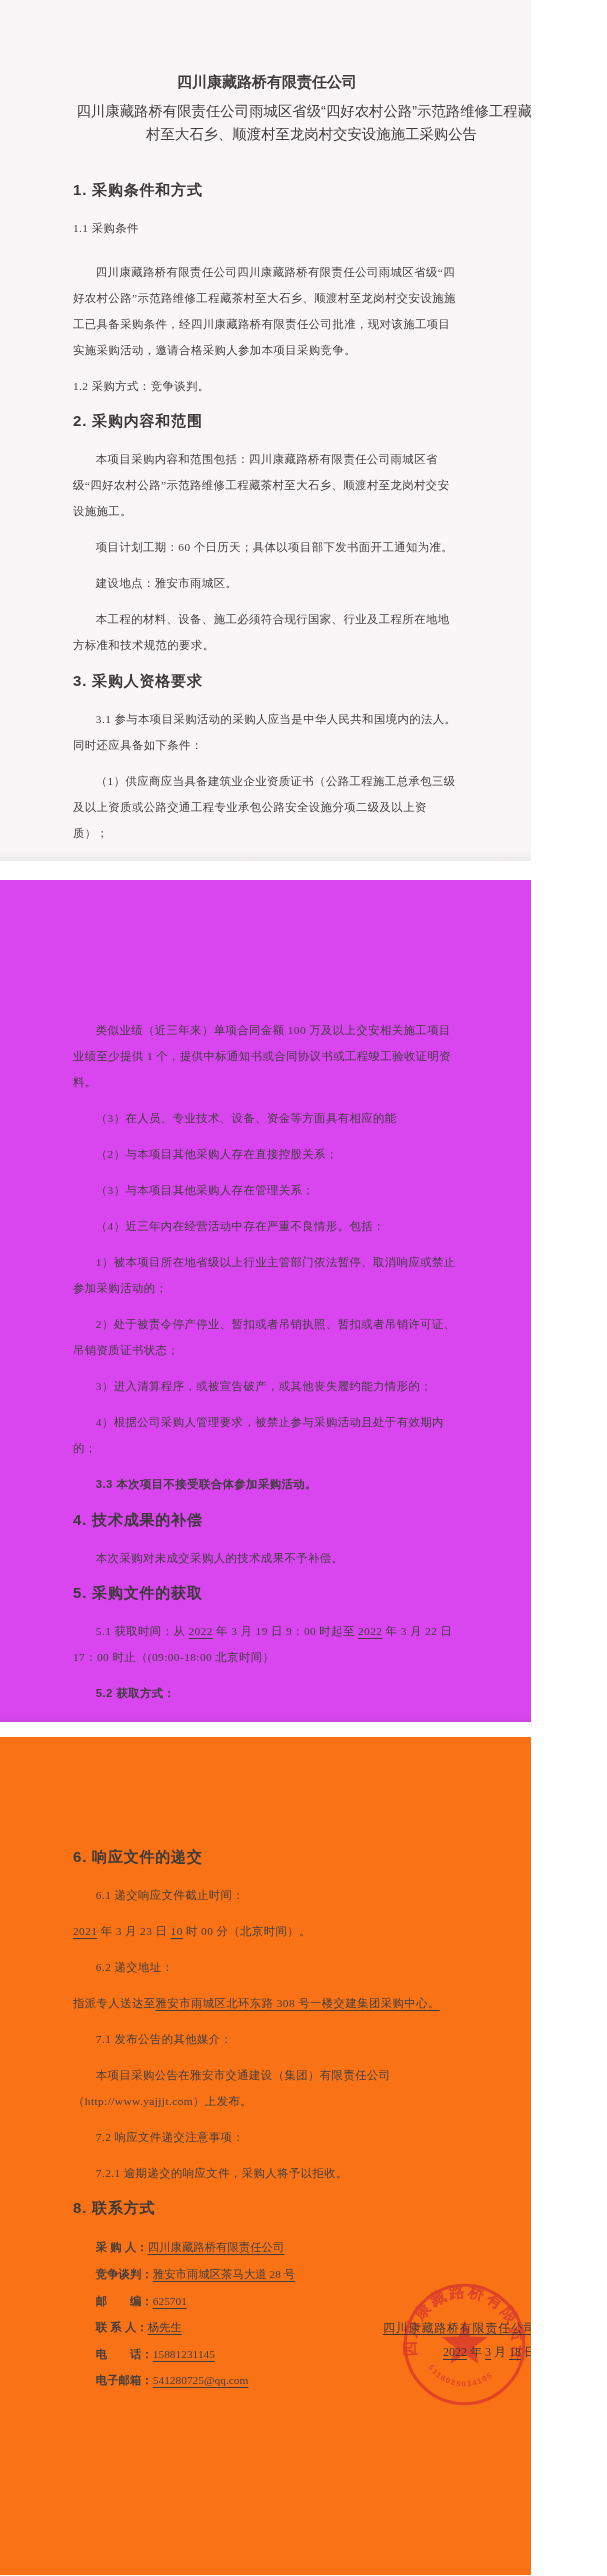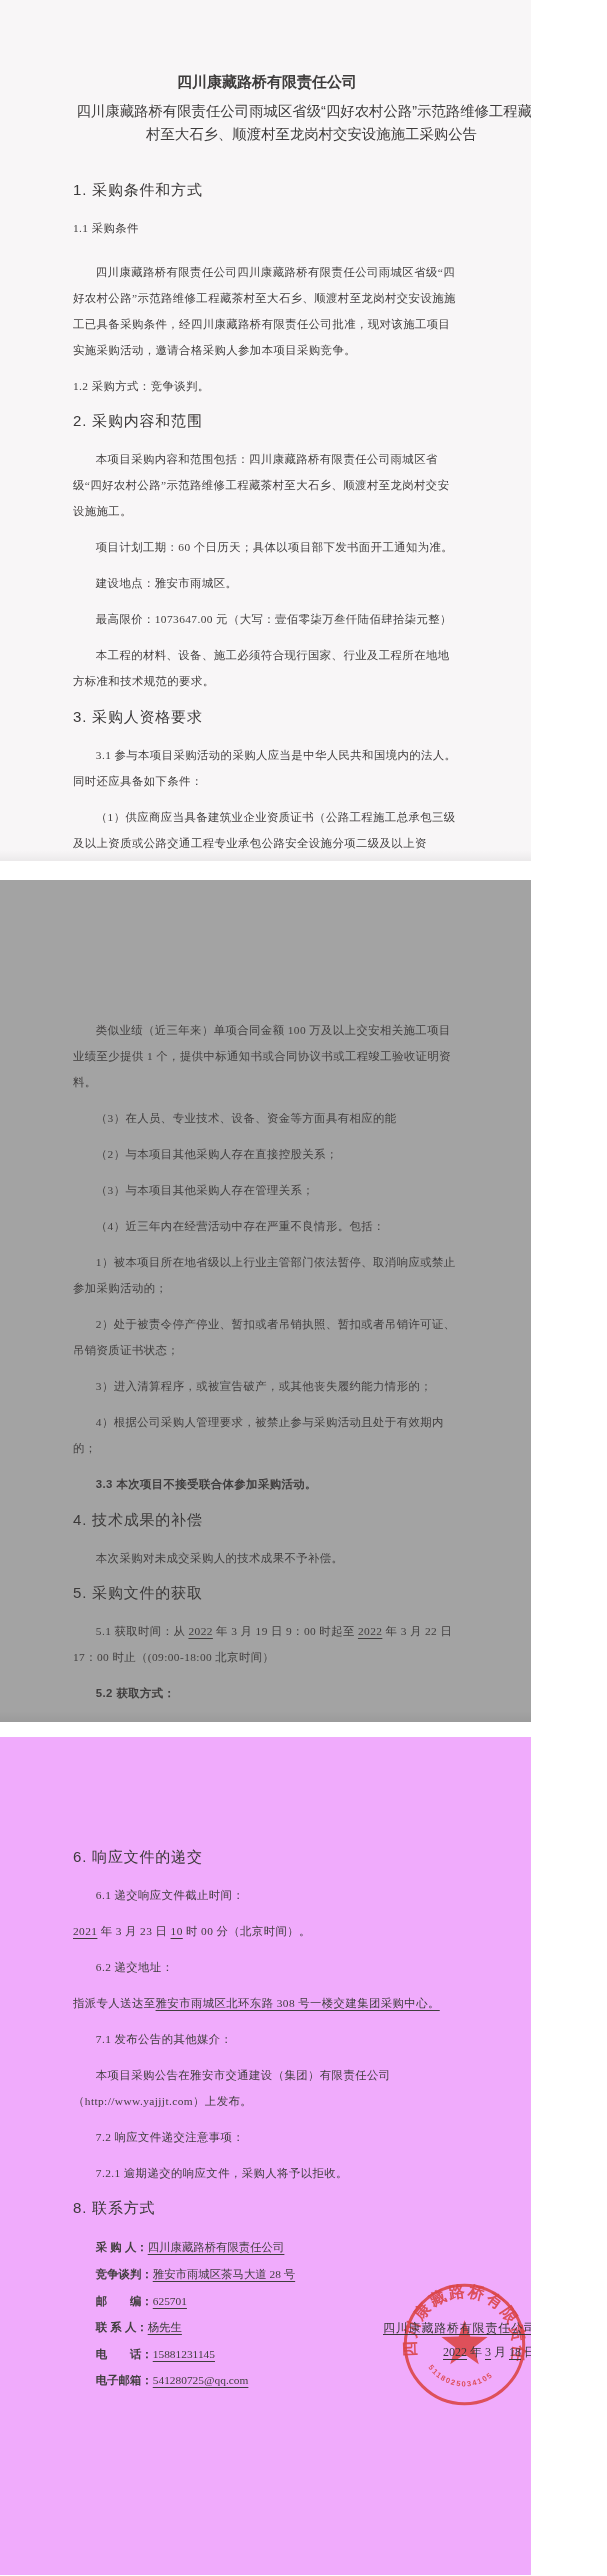--- a/index.html
+++ b/index.html
@@ -10,41 +10,41 @@
     color:#403e3e;
     -webkit-font-smoothing:antialiased;
   }
   .page{
     width:531px;
     box-sizing:border-box;
     overflow:hidden;
     position:relative;
   }
   .page-1{height:861px;background:#f8f6f7;padding:73px 70px 0 73px;}
-  .page-2{height:842px;background:#a3a3a3;padding:64px 70px 0 73px;}
-  .page-3{height:838px;background:#f0abfc;padding:97px 70px 0 73px;}
+  .page-2{height:842px;background:#d946ef;padding:64px 70px 0 73px;}
+  .page-3{height:838px;background:#f97316;padding:97px 70px 0 73px;}
   .page-gap{height:19px;background:#ffffff;}
   .page-gap.g2{height:15px;}
   .page-1::after,.page-2::after{
     content:"";position:absolute;left:0;bottom:0;width:100%;height:10.6px;
     background:linear-gradient(to bottom, rgba(0,0,0,0), rgba(0,0,0,0.05));
   }
 
   .doc-title-1{
     text-align:center;font-family:"Liberation Sans",sans-serif;
     font-size:15px;font-weight:700;color:#3e3c3c;margin:0 0 7.6px 0;
   }
   .doc-title-2{
     width:477px;margin:0 auto 35px auto;text-align:center;
     font-family:"Liberation Sans",sans-serif;
     font-size:14.4px;font-weight:400;color:#3e3c3c;line-height:23px;
   }
   h2.sec{
     font-family:"Liberation Sans",sans-serif;
-    font-size:15px;font-weight:400;color:#3b3939;
+    font-size:15px;font-weight:700;color:#3b3939;
     margin:13.7px 0 15px 0;letter-spacing:0.8px;
   }
   p.b{
     font-size:11.4px;line-height:26px;margin:0 0 10px 0;
     text-indent:2em;letter-spacing:0.4px;
   }
   p.b.noind{text-indent:0;}
   p.note{font-size:10.6px;margin:0 0 12px 0;text-indent:2.2em;}
   .bold-sub{font-family:"Liberation Sans",sans-serif;font-weight:700;font-size:11.4px;}
   .u{text-decoration:underline;text-underline-offset:3px;}
@@ -74,21 +74,20 @@
 
   <h2 class="sec">1. 采购条件和方式</h2>
   <p class="b noind" style="margin-bottom:18px;">1.1 采购条件</p>
   <p class="b">四川康藏路桥有限责任公司四川康藏路桥有限责任公司雨城区省级“四好农村公路”示范路维修工程藏茶村至大石乡、顺渡村至龙岗村交安设施施工已具备采购条件，经四川康藏路桥有限责任公司批准，现对该施工项目实施采购活动，邀请合格采购人参加本项目采购竞争。</p>
   <p class="b noind">1.2 采购方式：竞争谈判。</p>
 
   <h2 class="sec">2. 采购内容和范围</h2>
   <p class="b">本项目采购内容和范围包括：四川康藏路桥有限责任公司雨城区省级“四好农村公路”示范路维修工程藏茶村至大石乡、顺渡村至龙岗村交安设施施工。</p>
   <p class="b">项目计划工期：60 个日历天；具体以项目部下发书面开工通知为准。</p>
   <p class="b">建设地点：雅安市雨城区。</p>
-  <p class="b">最高限价：1073647.00 元（大写：壹佰零柒万叁仟陆佰肆拾柒元整）</p>
   <p class="b">本工程的材料、设备、施工必须符合现行国家、行业及工程所在地地方标准和技术规范的要求。</p>
 
   <h2 class="sec">3. 采购人资格要求</h2>
   <p class="b">3.1 参与本项目采购活动的采购人应当是中华人民共和国境内的法人。同时还应具备如下条件：</p>
   <p class="b">（1）供应商应当具备建筑业企业资质证书（公路工程施工总承包三级及以上资质或公路交通工程专业承包公路安全设施分项二级及以上资质）；</p>
   <p class="b">3.2 采购人不得存在下列情形之一：</p>
 
 </div>
 
 <div class="page-gap"></div>

